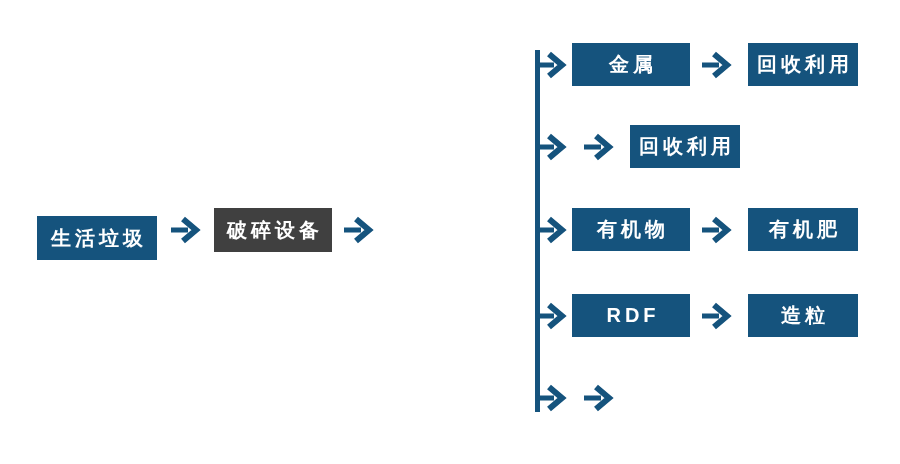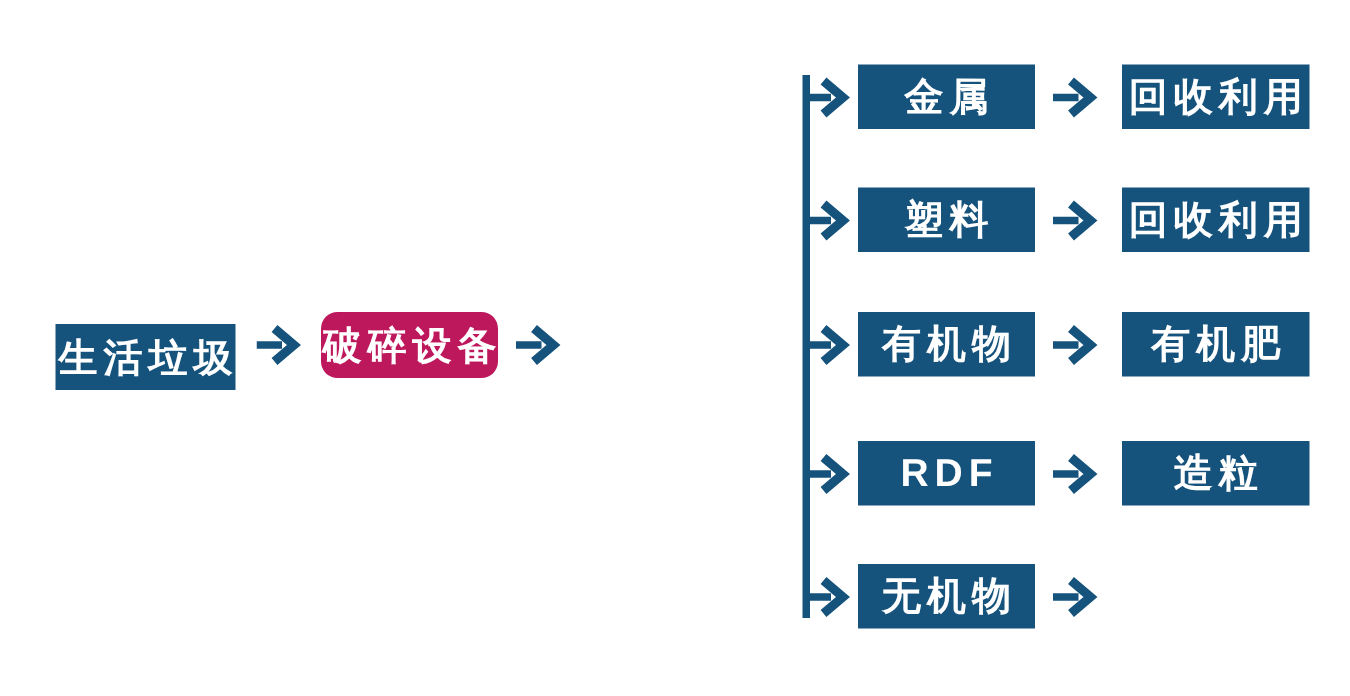--- a/index.html
+++ b/index.html
@@ -16,31 +16,31 @@
     overflow: hidden;
   }
   .node {
     box-sizing: border-box;
     height: 44px;
     display: flex;
     align-items: center;
     justify-content: center;
     background: #15537D;
     color: #ffffff;
-    font-size: 26px;
+    font-size: 20px;
     font-weight: bold;
     letter-spacing: 4px;
     text-indent: 4px;
     white-space: nowrap;
     flex: 0 0 auto;
   }
-  .node.red { background: #be185d; border-radius: 11px; }
+  .node.red { background: #404040; }
   .w120 { width: 120px; margin-top: 16px; }
   .w118 { width: 118px; }
-  .w119 { width: 125px; }
+  .w119 { width: 110px; }
   .arrow {
     width: 30px;
     height: 28px;
     color: #15537D;
     flex: 0 0 auto;
     display: block;
   }
   .row {
     position: absolute;
     display: flex;
@@ -97,21 +97,20 @@
     <svg class="arrow a2" viewBox="0 0 30 28">
         <use href="#arrow-right"></use>
       </svg>
     <div class="node w119">回收利用</div>
   </div>
 
   <div class="row branch-row" style="top:125px">
     <svg class="arrow a1" viewBox="0 0 30 28">
         <use href="#arrow-right"></use>
       </svg>
-    <div class="node w118">塑料</div>
     <svg class="arrow a2" viewBox="0 0 30 28">
         <use href="#arrow-right"></use>
       </svg>
     <div class="node w119">回收利用</div>
   </div>
 
   <div class="row branch-row" style="top:208px">
     <svg class="arrow a1" viewBox="0 0 30 28">
         <use href="#arrow-right"></use>
       </svg>
@@ -130,19 +129,18 @@
     <svg class="arrow a2" viewBox="0 0 30 28">
         <use href="#arrow-right"></use>
       </svg>
     <div class="node w119">造粒</div>
   </div>
 
   <div class="row branch-row" style="top:376px">
     <svg class="arrow a1" viewBox="0 0 30 28">
         <use href="#arrow-right"></use>
       </svg>
-    <div class="node w118">无机物</div>
     <svg class="arrow a2" viewBox="0 0 30 28">
         <use href="#arrow-right"></use>
       </svg>
   </div>
 
 </div>
 
 </body></html>

